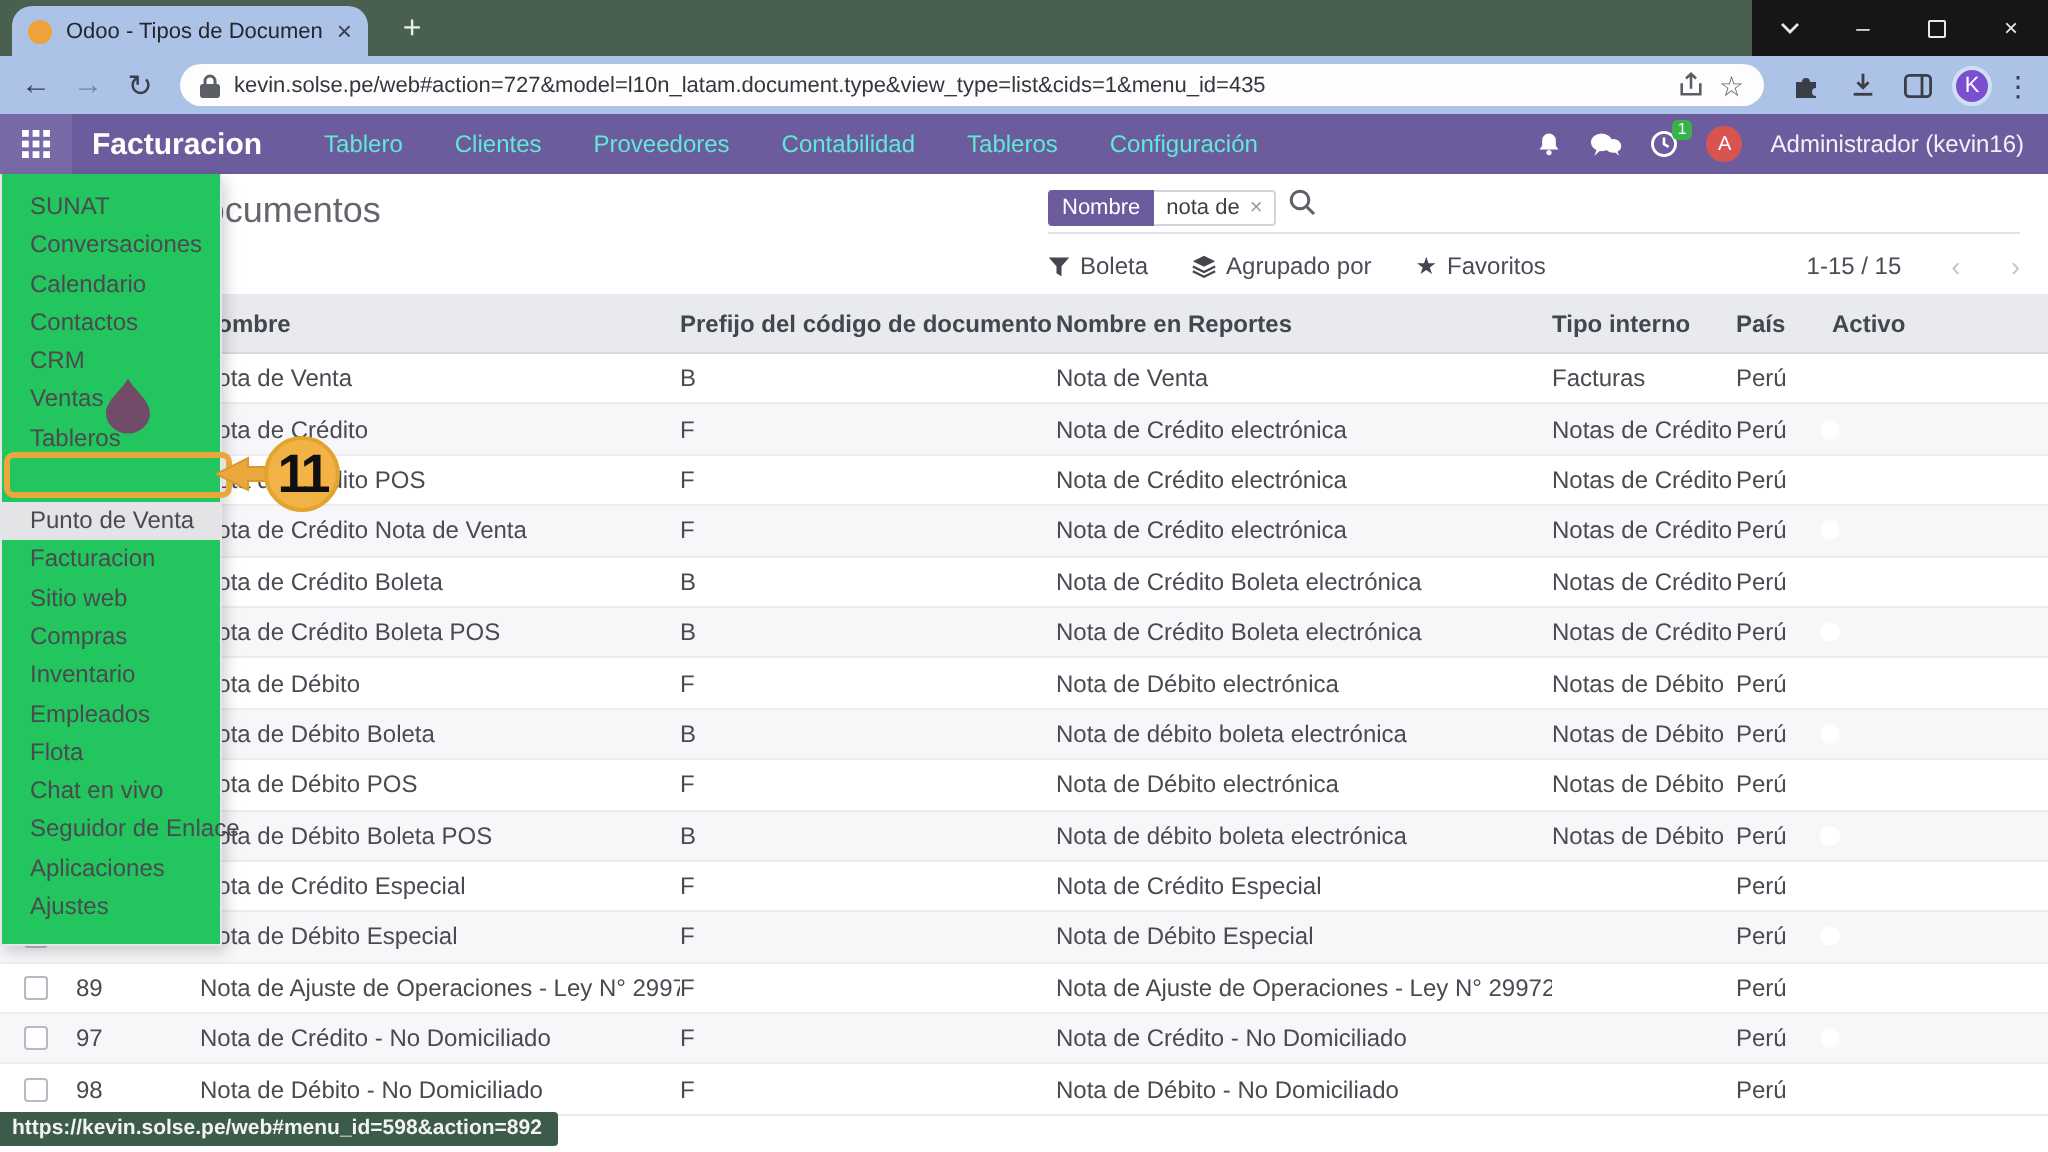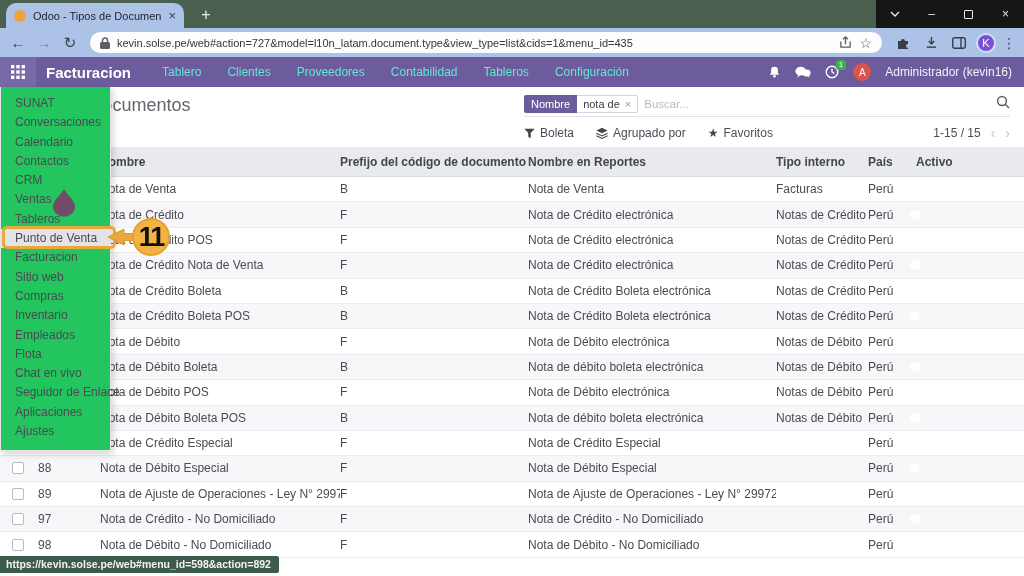--- a/index.html
+++ b/index.html
@@ -57,21 +57,21 @@
   .facet-label { background:#6d5c9d; color:#fff; padding:3px 7px; border-radius:2px 0 0 2px; }
   .facet-value { border:1px solid #d4d4de; border-left:none; color:#3d3d46; padding:2px 6px;
                  border-radius:0 2px 2px 0; display:flex; gap:5px; align-items:center; background:#fff; }
   .facet-x { color:#9a9aa6; }
   .search-input { border:none; outline:none; flex:1; font-size:11.5px; color:#3d3d46;
                   font-family:"Liberation Sans", sans-serif; background:transparent; }
   .search-input::placeholder { color:#b9b9c4; }
   .cp-row2 { display:flex; align-items:center; margin-top:8px; }
   .cp-btn { display:flex; align-items:center; gap:5px; font-size:12px; color:#4c4c58; margin-right:22px; }
   .cp-btn .glyph { color:#45454f; font-size:11px; display:flex; align-items:center; }
-  .pager { margin-left:auto; display:flex; align-items:center; gap:10px; font-size:12px; color:#4c4c58; }
+  .pager { margin-left:auto; display:flex; align-items:center; gap:25px; font-size:12px; color:#4c4c58; }
   .pg-chev { color:#c2c2cb; font-size:14px; }
 
   
   .list { position:absolute; top:147px; left:0; width:1024px; }
   .lrow { display:flex; align-items:center; height:25.4px; border-bottom:1px solid #ebebf0;
           font-size:12px; color:#4a4a52; padding-right:10px; }
   .lhead { background:#e9eaee; height:30px; font-weight:bold; color:#43464e; border-bottom:1px solid #d9dade; }
   .rows .lrow:nth-child(even) { background:#f7f7f9; }
   .c-check { width:36px; flex:none; display:flex; justify-content:center; }
   .checkbox { width:12px; height:12px; border:1px solid #b9b9c4; border-radius:2px; background:#fff; }
@@ -85,21 +85,21 @@
   .toggle { width:26px; height:14px; border-radius:7px; background:#cfcfd8; position:relative; margin-left:6px; }
   .toggle.on { background:#5c5496; }
   .toggle .knob { position:absolute; top:2px; left:2px; width:10px; height:10px; border-radius:50%; background:#fff; }
   .toggle.on .knob { left:auto; right:2px; }
 
   
   .appmenu { position:absolute; left:0; top:87px; width:111px; background:#22c55e; z-index:10;
              padding:7px 0 9px 0; box-shadow:2px 3px 7px rgba(0,0,0,.18); border:1px solid #e6e6ea; border-top:none; }
   .appmenu-item { height:19.3px; line-height:19.3px; padding-left:14px; font-size:12px; color:#4a4a4f;
                   white-space:nowrap; }
-  .appmenu-item.active { background:#e4e4e6; }
+  .appmenu-item.active { background:#e4e4e6;margin-top:22px; }
 
   
   .anno-box { position:absolute; left:2px; top:226px; width:114px; height:23px; border:3px solid #eaa83c;
               border-radius:5px; z-index:20; }
   .anno-arrow { position:absolute; left:108px; top:227px; z-index:21; }
   .anno-circle { position:absolute; left:132px; top:218px; width:38px; height:38px; border-radius:50%;
                  background:#f2b246; border:2px solid #e2a32f; color:#101010; font-size:27px; font-weight:bold;
                  display:flex; align-items:center; justify-content:center; z-index:22; letter-spacing:-2px; }
   .cursor-drop { position:absolute; left:53px; top:189px; z-index:23; }
 
@@ -235,21 +235,20 @@
     <div class="page-title">Tipos de Documentos</div>
     <div class="search-zone">
       <div class="searchbar">
         <span class="facet">
           <span class="facet-label">Nombre</span>
           <span class="facet-value">
             <span>nota de</span>
             <span class="facet-x">×</span>
           </span>
         </span>
-        <input class="search-input" placeholder="Buscar..." style="">
         <span>
           <svg width="14" height="14" viewBox="0 0 14 14">
               <circle cx="6" cy="6" r="4.4" fill="none" stroke="#5f5f6a" stroke-width="1.5"></circle>
               <line x1="9.3" y1="9.3" x2="13" y2="13" stroke="#5f5f6a" stroke-width="1.5"></line>
             </svg>
         </span>
       </div>
       <div class="cp-row2">
         <span class="cp-btn">
           <span class="glyph">

